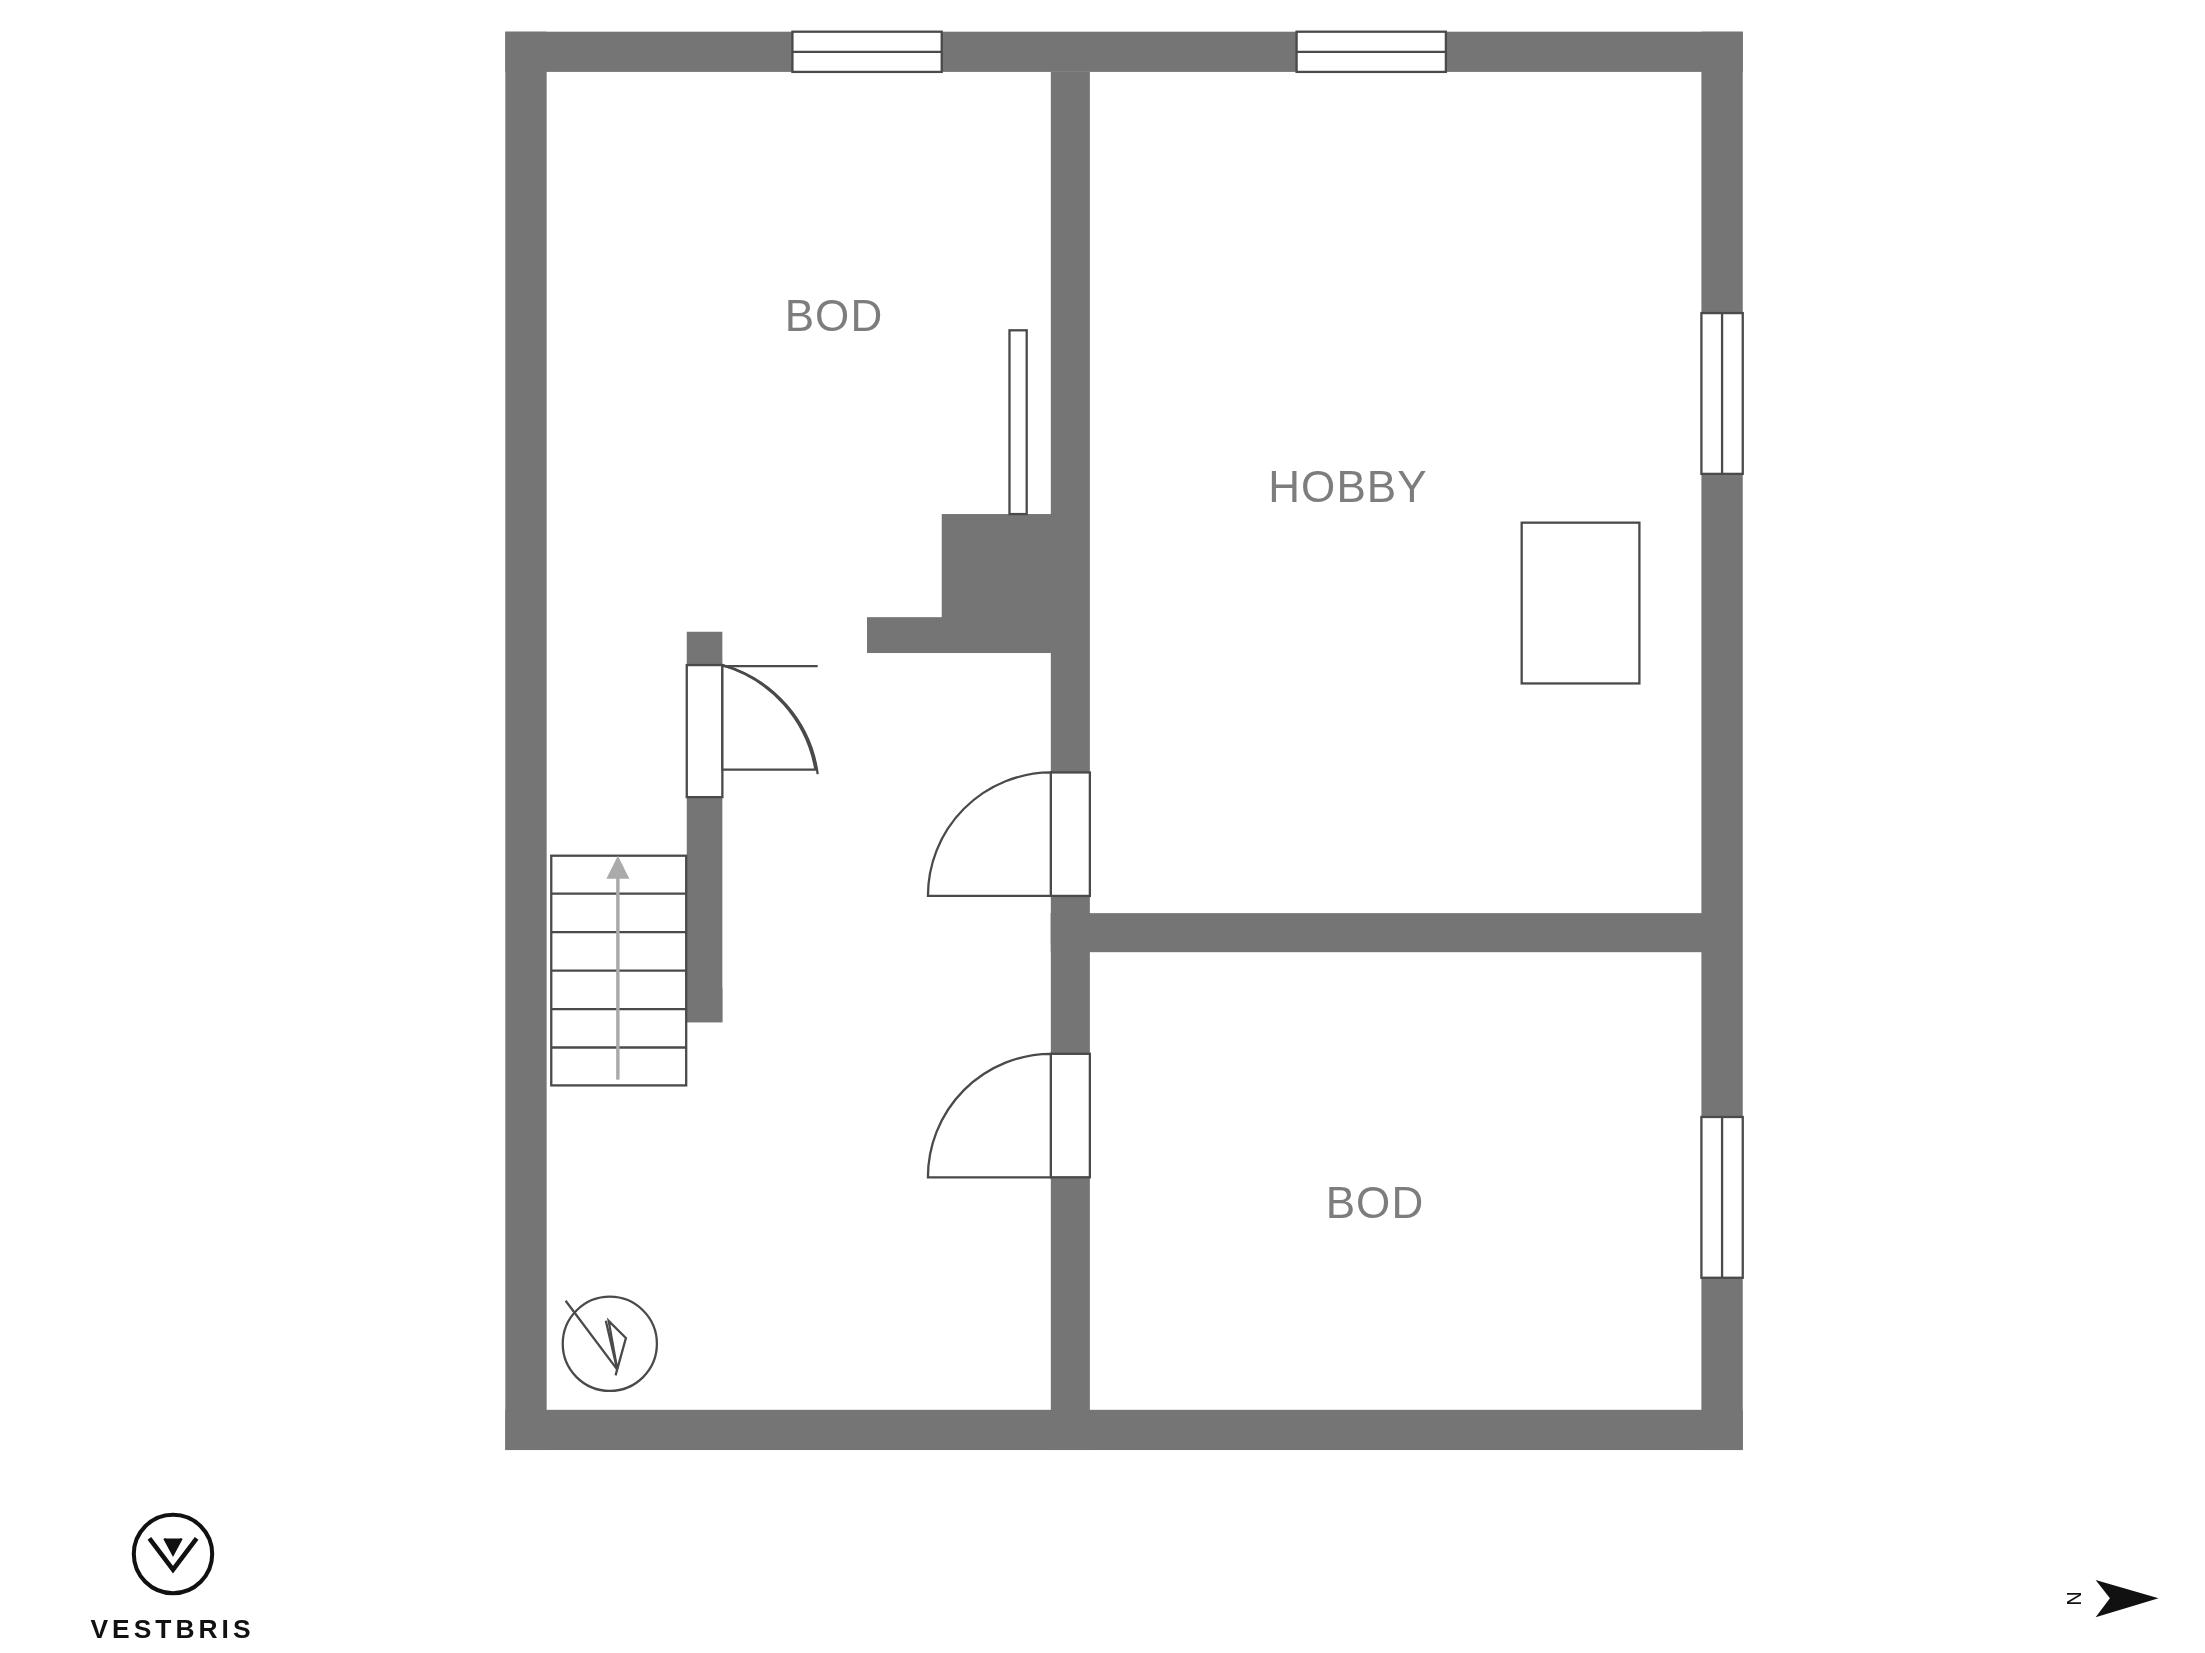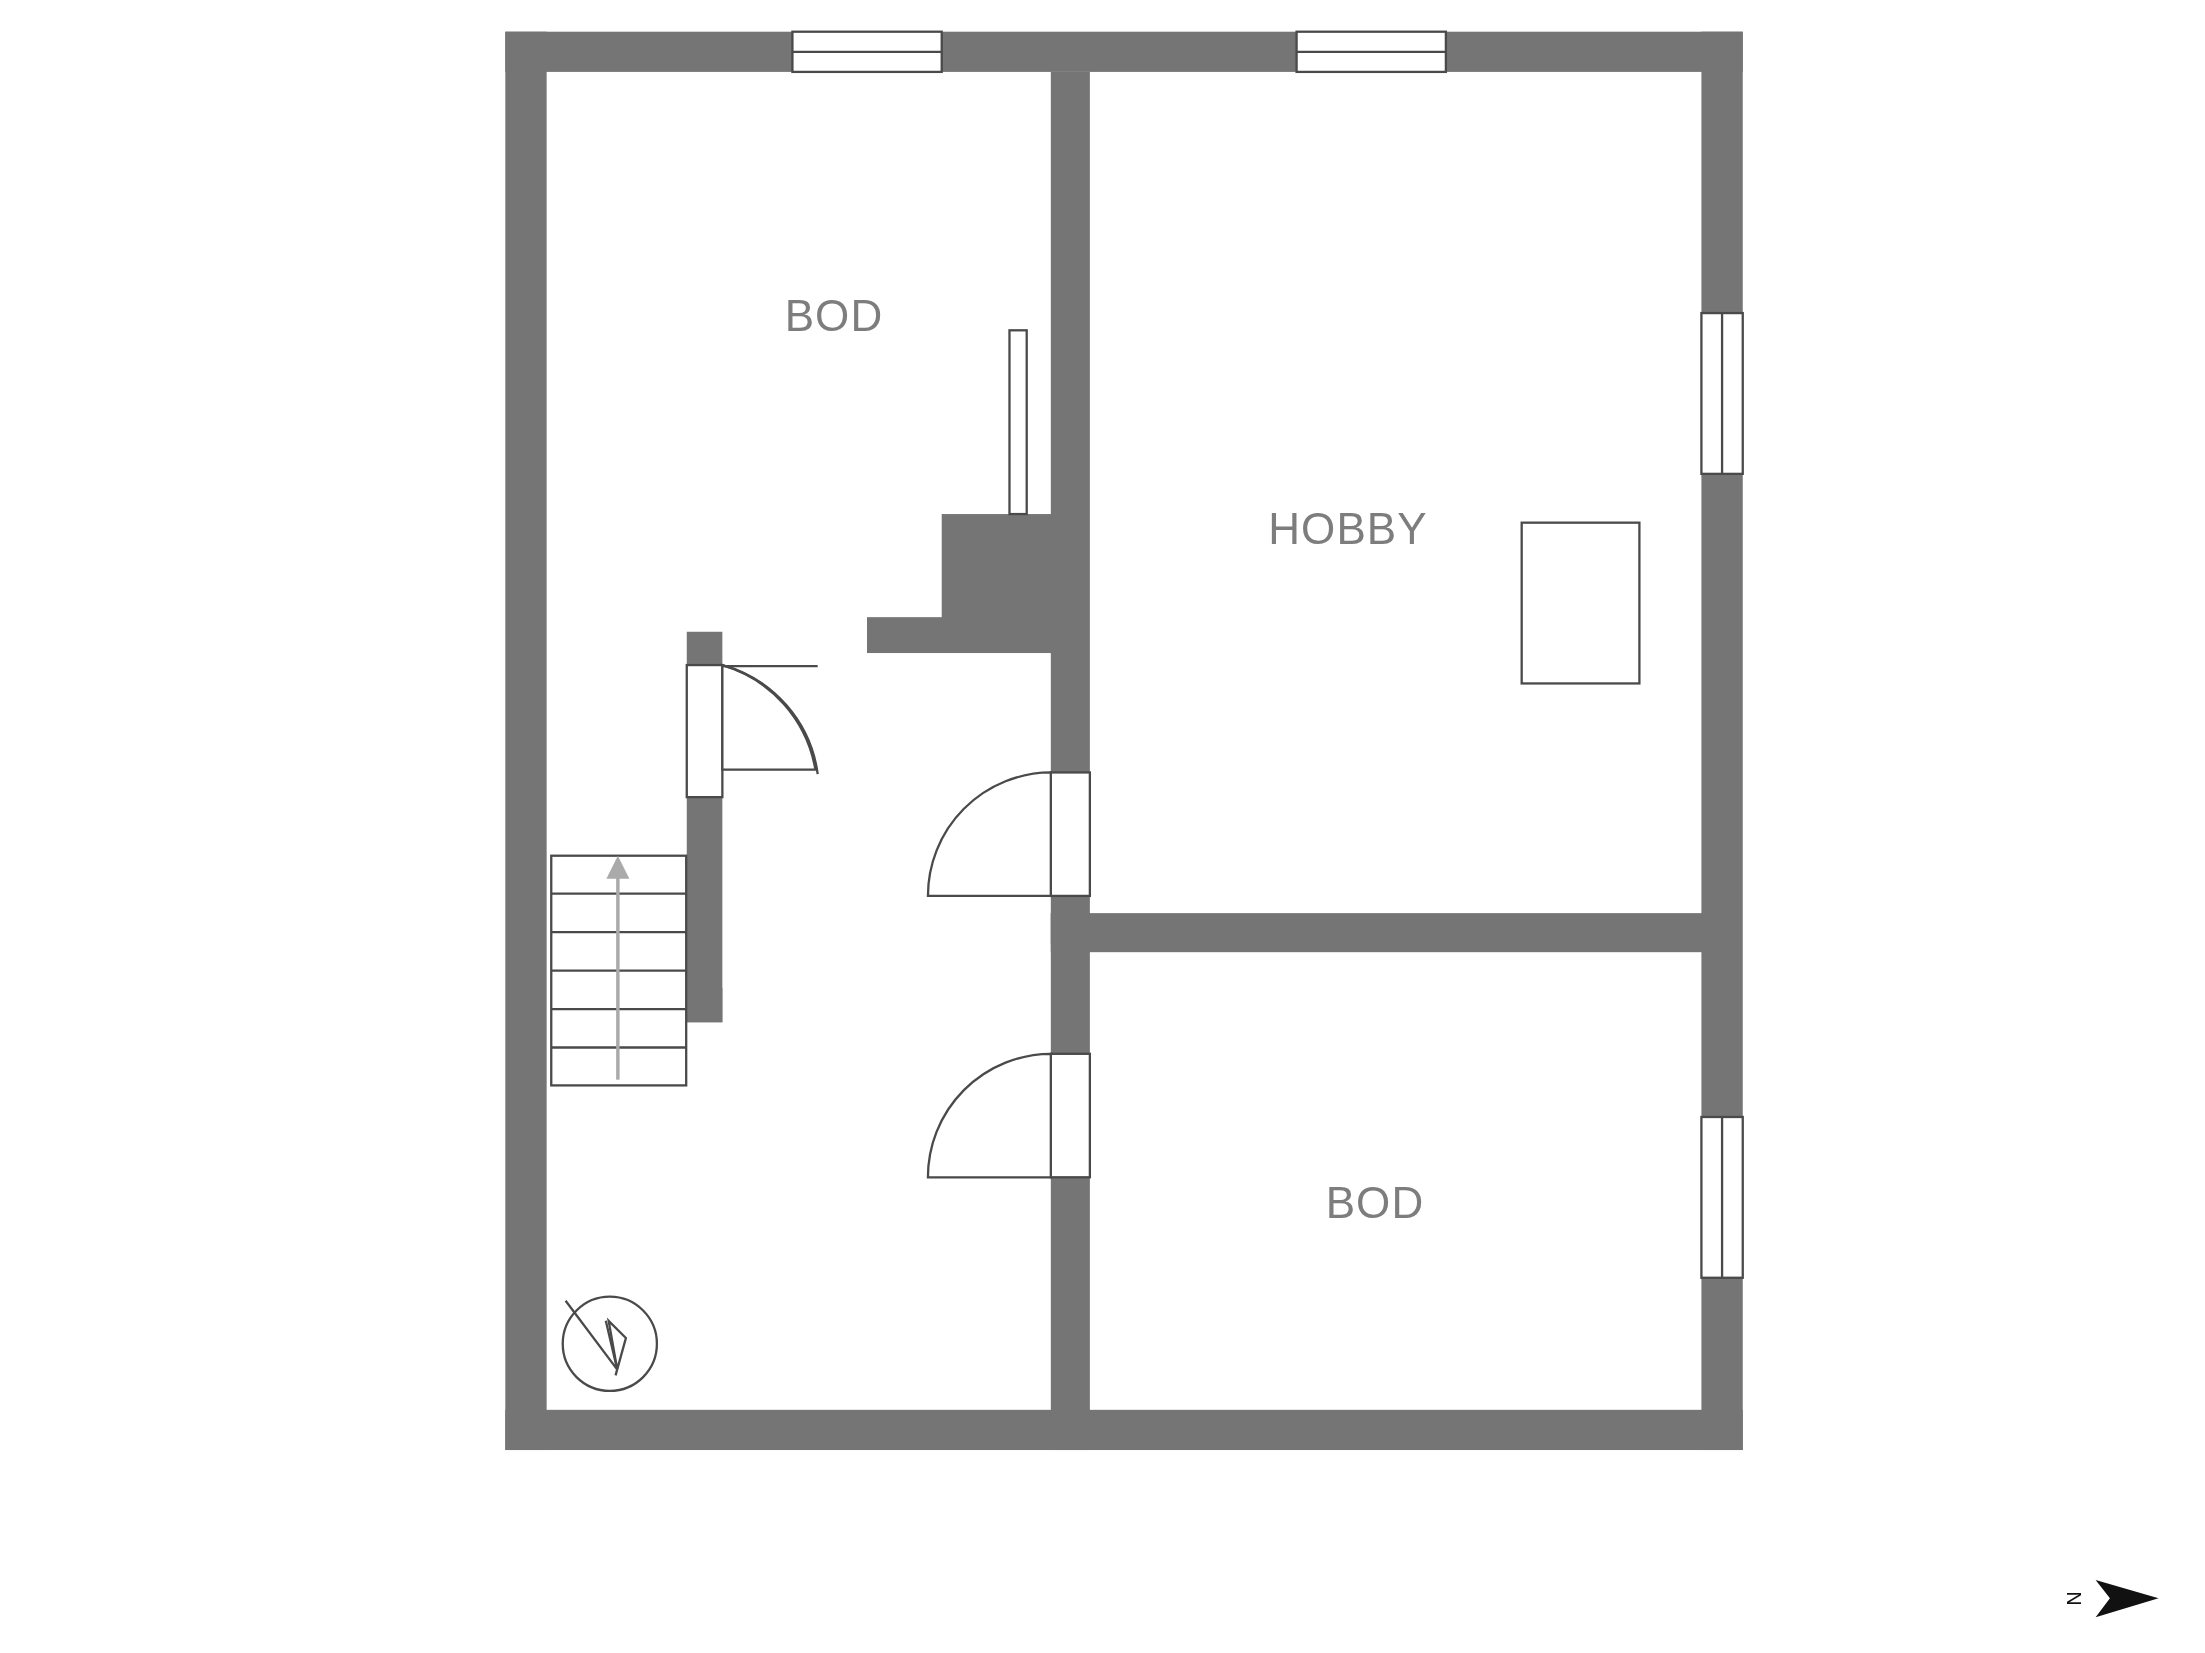--- a/index.html
+++ b/index.html
@@ -176,25 +176,33 @@
     <g>
       <circle cx="1062" cy="2340" r="82" fill="#ffffff" stroke="#4a4a4a" stroke-width="4"></circle>
       <polyline points="985,2265 1075,2385 1055,2300 1075,2385" fill="none" stroke="#4a4a4a" stroke-width="4"></polyline>
       <polyline points="1075,2385 1060,2300 1090,2330 1072,2395" fill="none" stroke="#4a4a4a" stroke-width="4"></polyline>
     </g>
 
   </svg>
 
   <div class="room-label" style="left:834px; top:316px;">BOD</div>
 
-  <div class="room-label" style="left:1348px; top:529px;">HOBBY</div>
+  <div class="room-label" style="left:1348px; top:487px;">HOBBY</div>
 
   <div class="room-label" style="left:1375px; top:1203px;">BOD</div>
 
 
+  <div class="brand">
+    <svg width="98" height="98" viewBox="0 0 170 170">
+      <circle cx="85" cy="85" r="68" fill="none" stroke="#111111" stroke-width="7"></circle>
+      <path d="M 44 58 L 85 112 L 126 58" fill="none" stroke="#111111" stroke-width="8"></path>
+      <path d="M 70 58 L 85 86 L 100 58" fill="#111111" stroke="#111111" stroke-width="4"></path>
+    </svg>
+    <div class="brand-name">VESTBRIS</div>
+  </div>
 
   <div class="compass">
     <div class="compass-letter">N</div>
     <svg width="103" height="52" viewBox="0 0 180 90">
       <polygon points="50,10 160,42 50,75 75,42" fill="#111111"></polygon>
     </svg>
   </div>
 
 </div>
 

